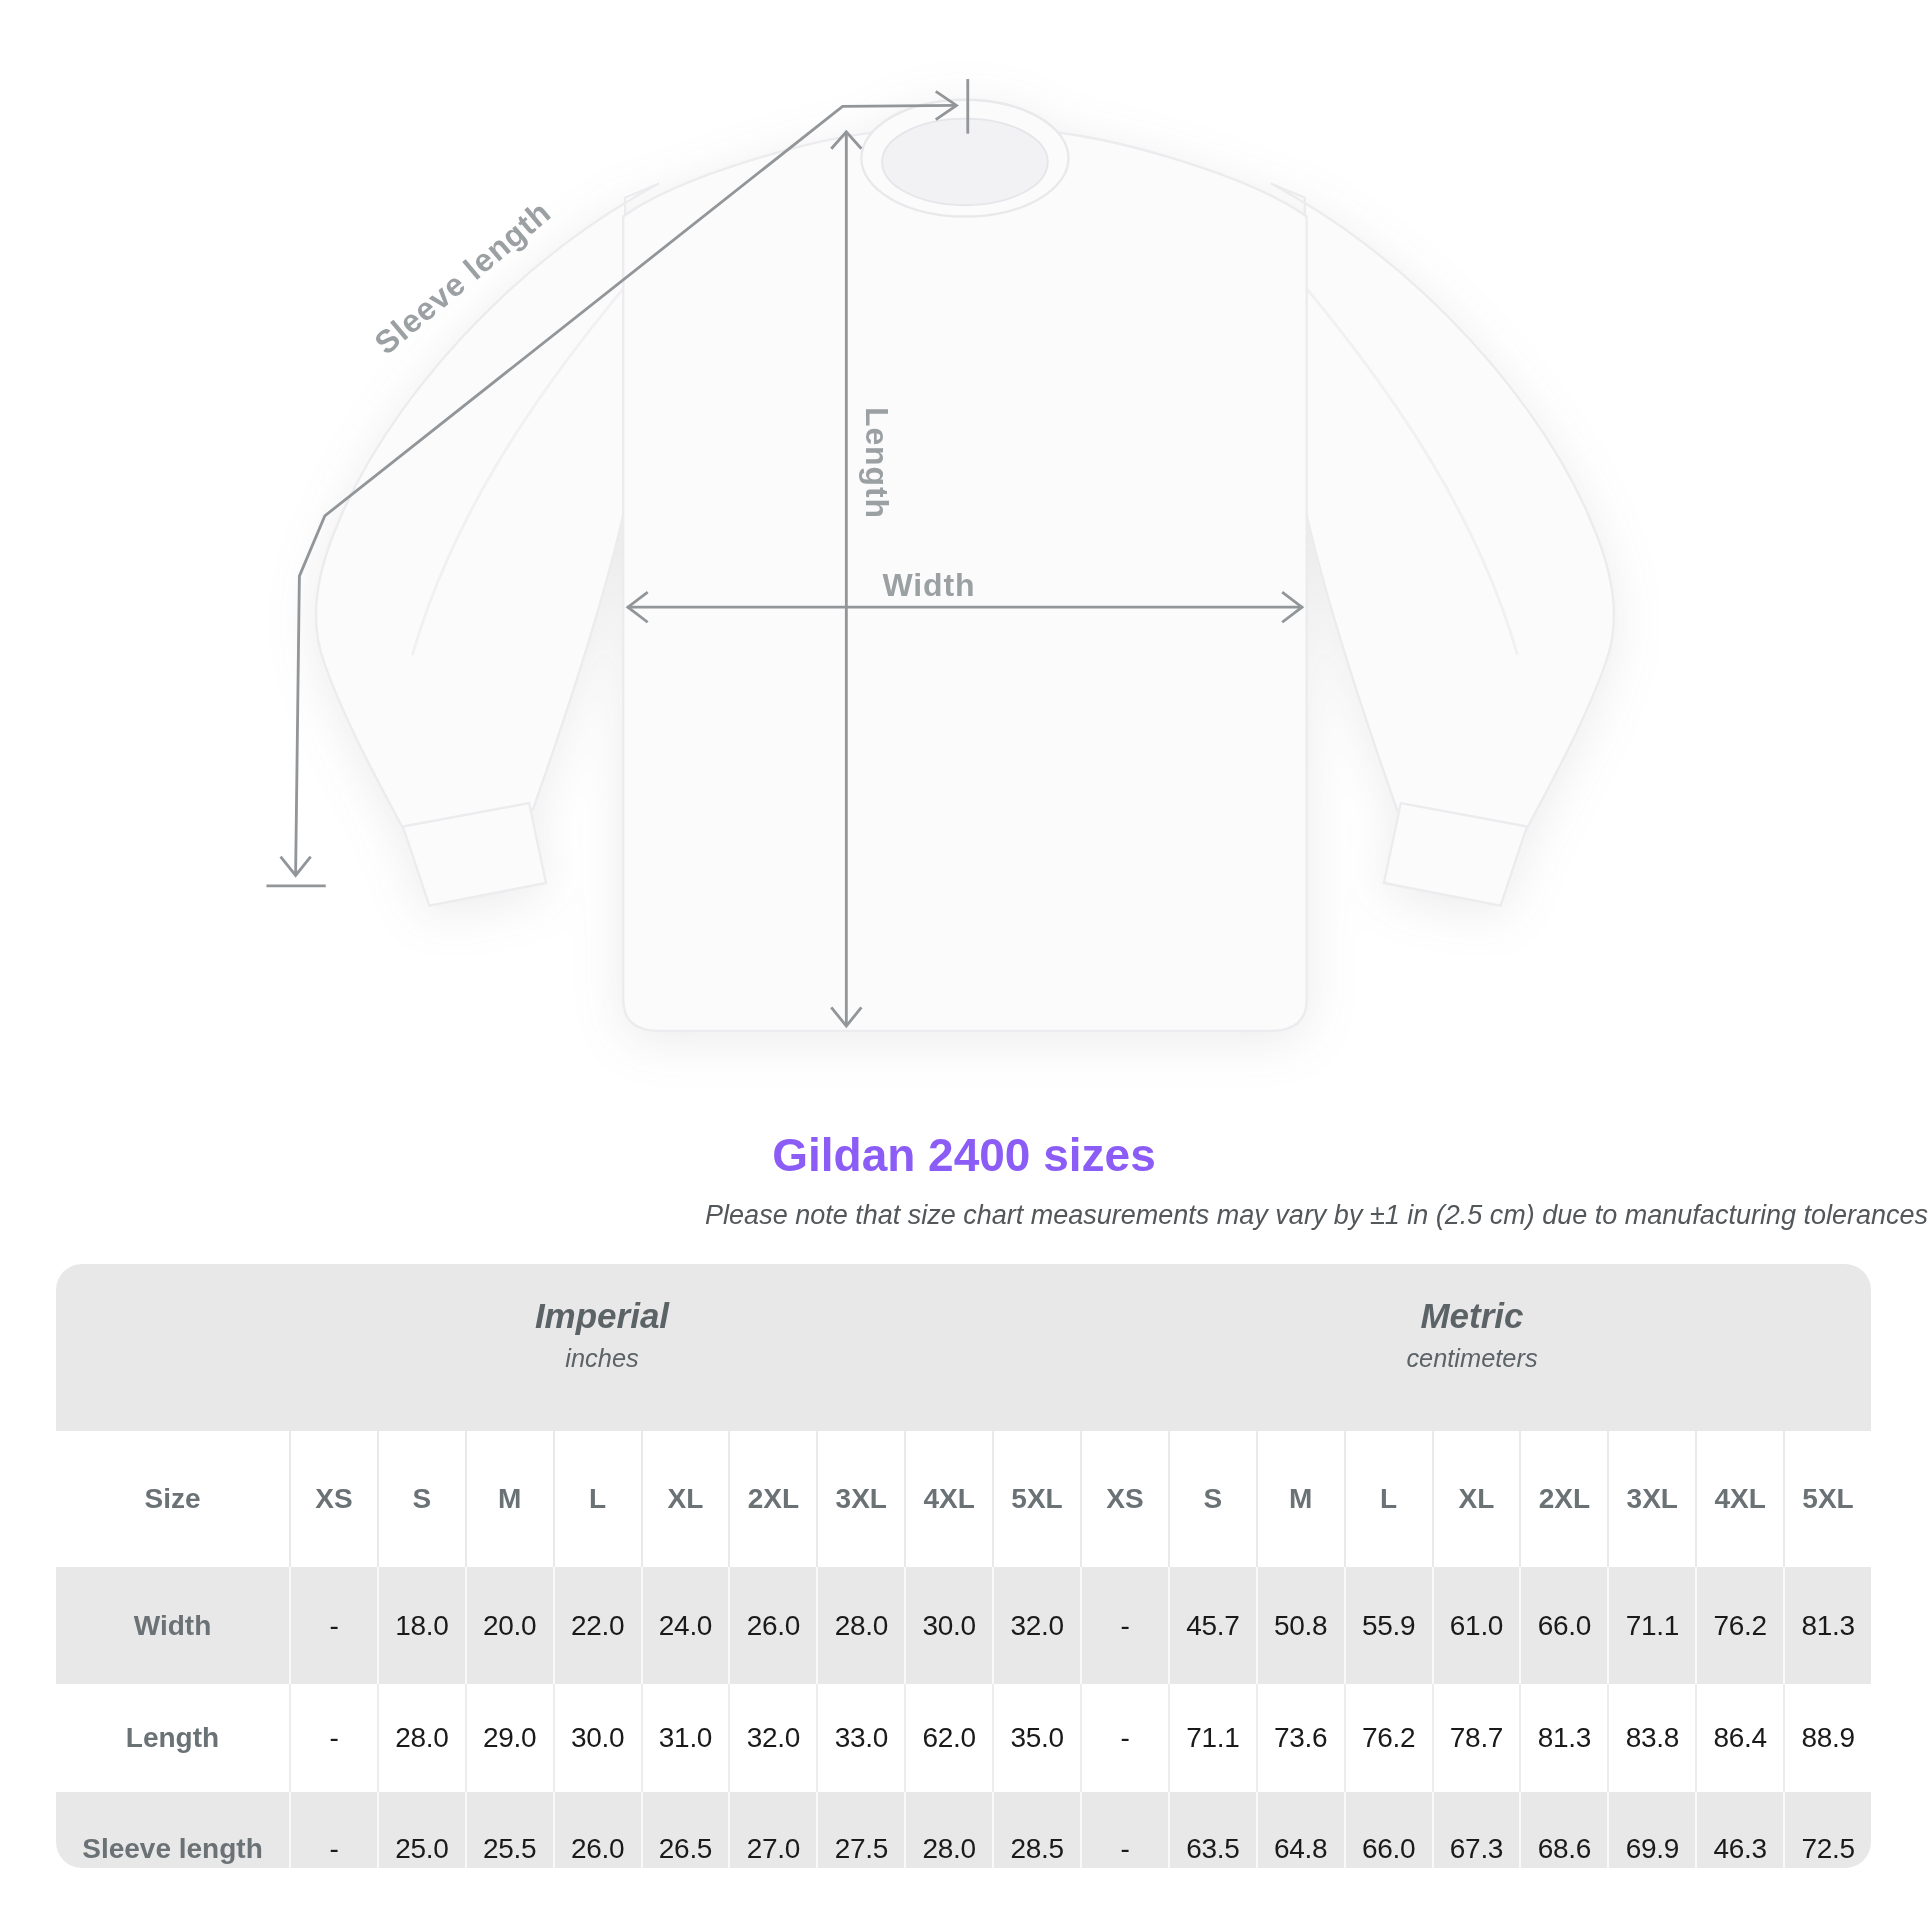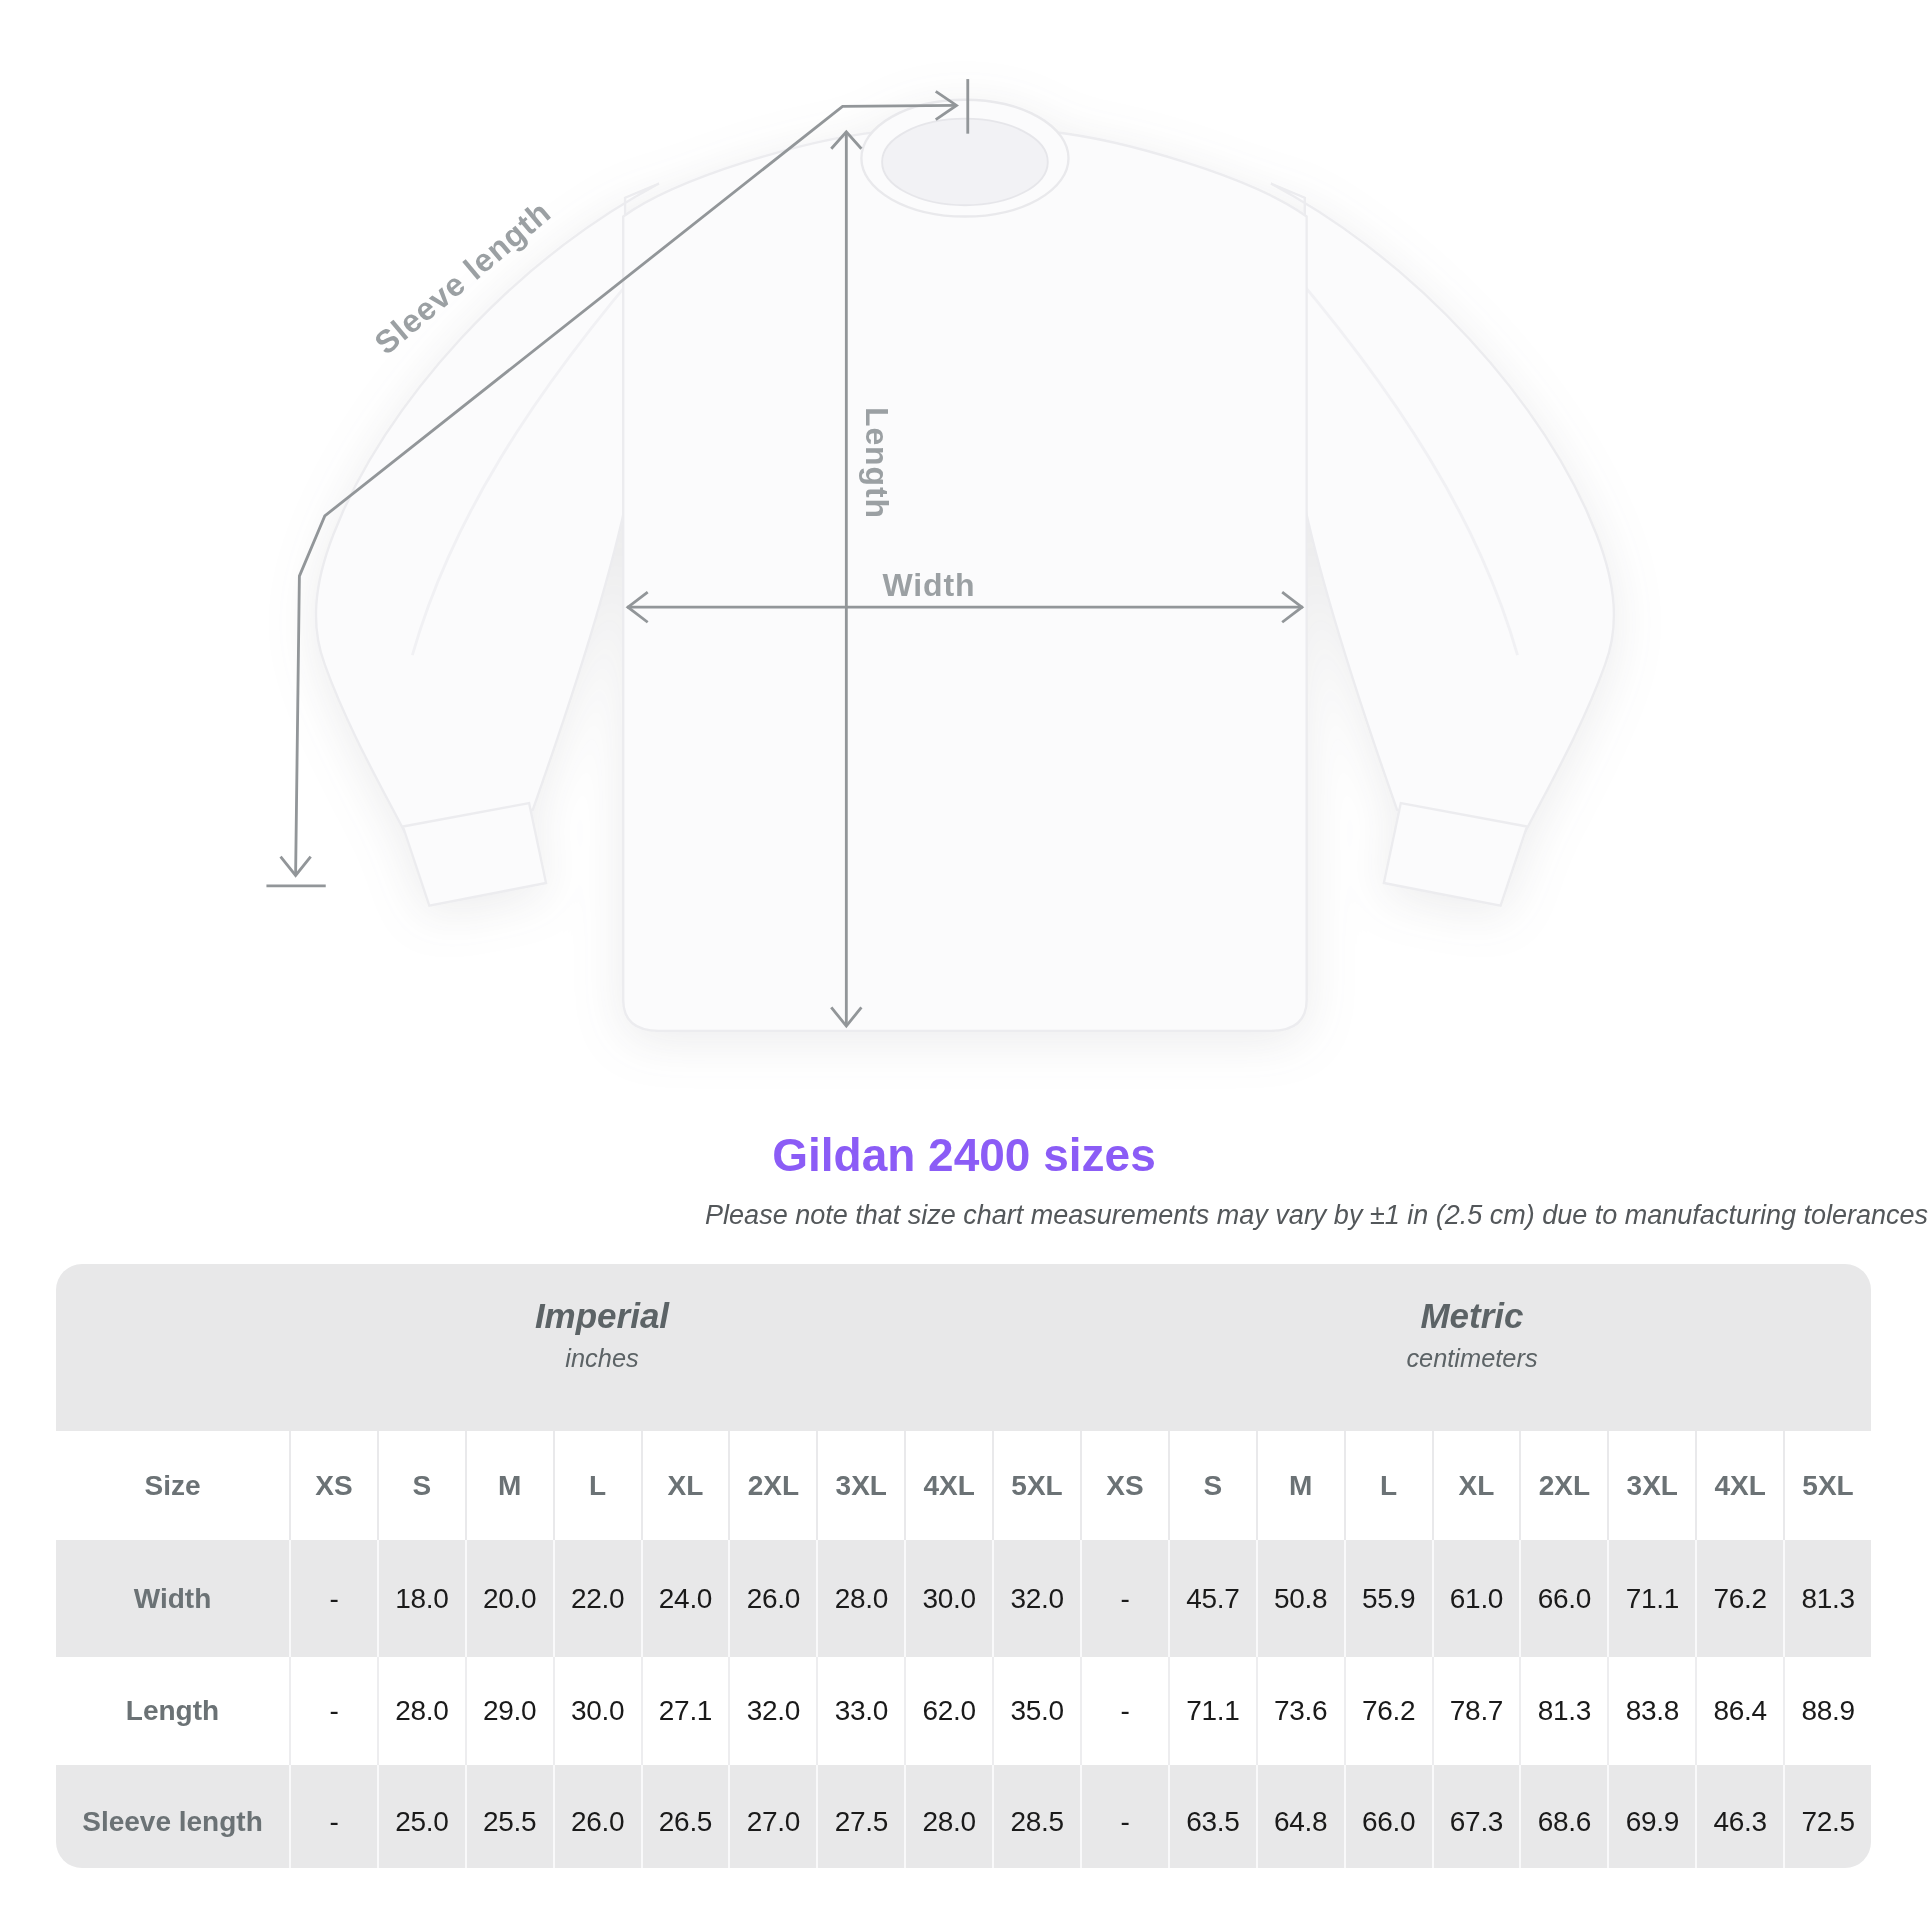--- a/index.html
+++ b/index.html
@@ -49,21 +49,21 @@
   .band .group.imperial{left:0;width:1092px;}
   .band .group.metric{right:0;width:798px;}
   .band .g-name{margin-top:32px;font-size:35px;font-weight:bold;font-style:italic;}
   .band .g-unit{margin-top:7.5px;font-size:25.4px;font-style:italic;}
   .trow{display:grid;grid-template-columns:233px repeat(18,1fr);}
   .trow .cell{
     display:flex;align-items:center;justify-content:center;
     font-size:28px;color:#1a1a1a;letter-spacing:-0.3px;
   }
   .trow .cell.lab{font-weight:bold;color:#6b7275;letter-spacing:0;}
-  .header-row{height:109px;background:#ffffff;}
+  .header-row{height:136px;background:#ffffff;}
   .header-row .cell{font-weight:bold;color:#636a6d;}
   .header-row .cell + .cell{border-left:2.8px solid #e9e9eb;}
   .row-gray{background:#e8e8e9;}
   .row-gray .cell + .cell{border-left:2.8px solid rgba(255,255,255,0.75);}
   .row-white{background:#ffffff;}
   .row-white .cell + .cell{border-left:2.8px solid #ededef;}
   .r1{height:117px;}
   .r2{height:108px;}
   .r3{height:114px;}
 </style>
@@ -193,21 +193,21 @@
       <div class="cell">76.2</div>
       <div class="cell">81.3</div>
     </div>
 
     <div class="trow row-white r2">
       <div class="cell lab">Length</div>
       <div class="cell">-</div>
       <div class="cell">28.0</div>
       <div class="cell">29.0</div>
       <div class="cell">30.0</div>
-      <div class="cell">27.1</div>
+      <div class="cell">31.0</div>
       <div class="cell">32.0</div>
       <div class="cell">33.0</div>
       <div class="cell">62.0</div>
       <div class="cell">35.0</div>
       <div class="cell">-</div>
       <div class="cell">71.1</div>
       <div class="cell">73.6</div>
       <div class="cell">76.2</div>
       <div class="cell">78.7</div>
       <div class="cell">81.3</div>

